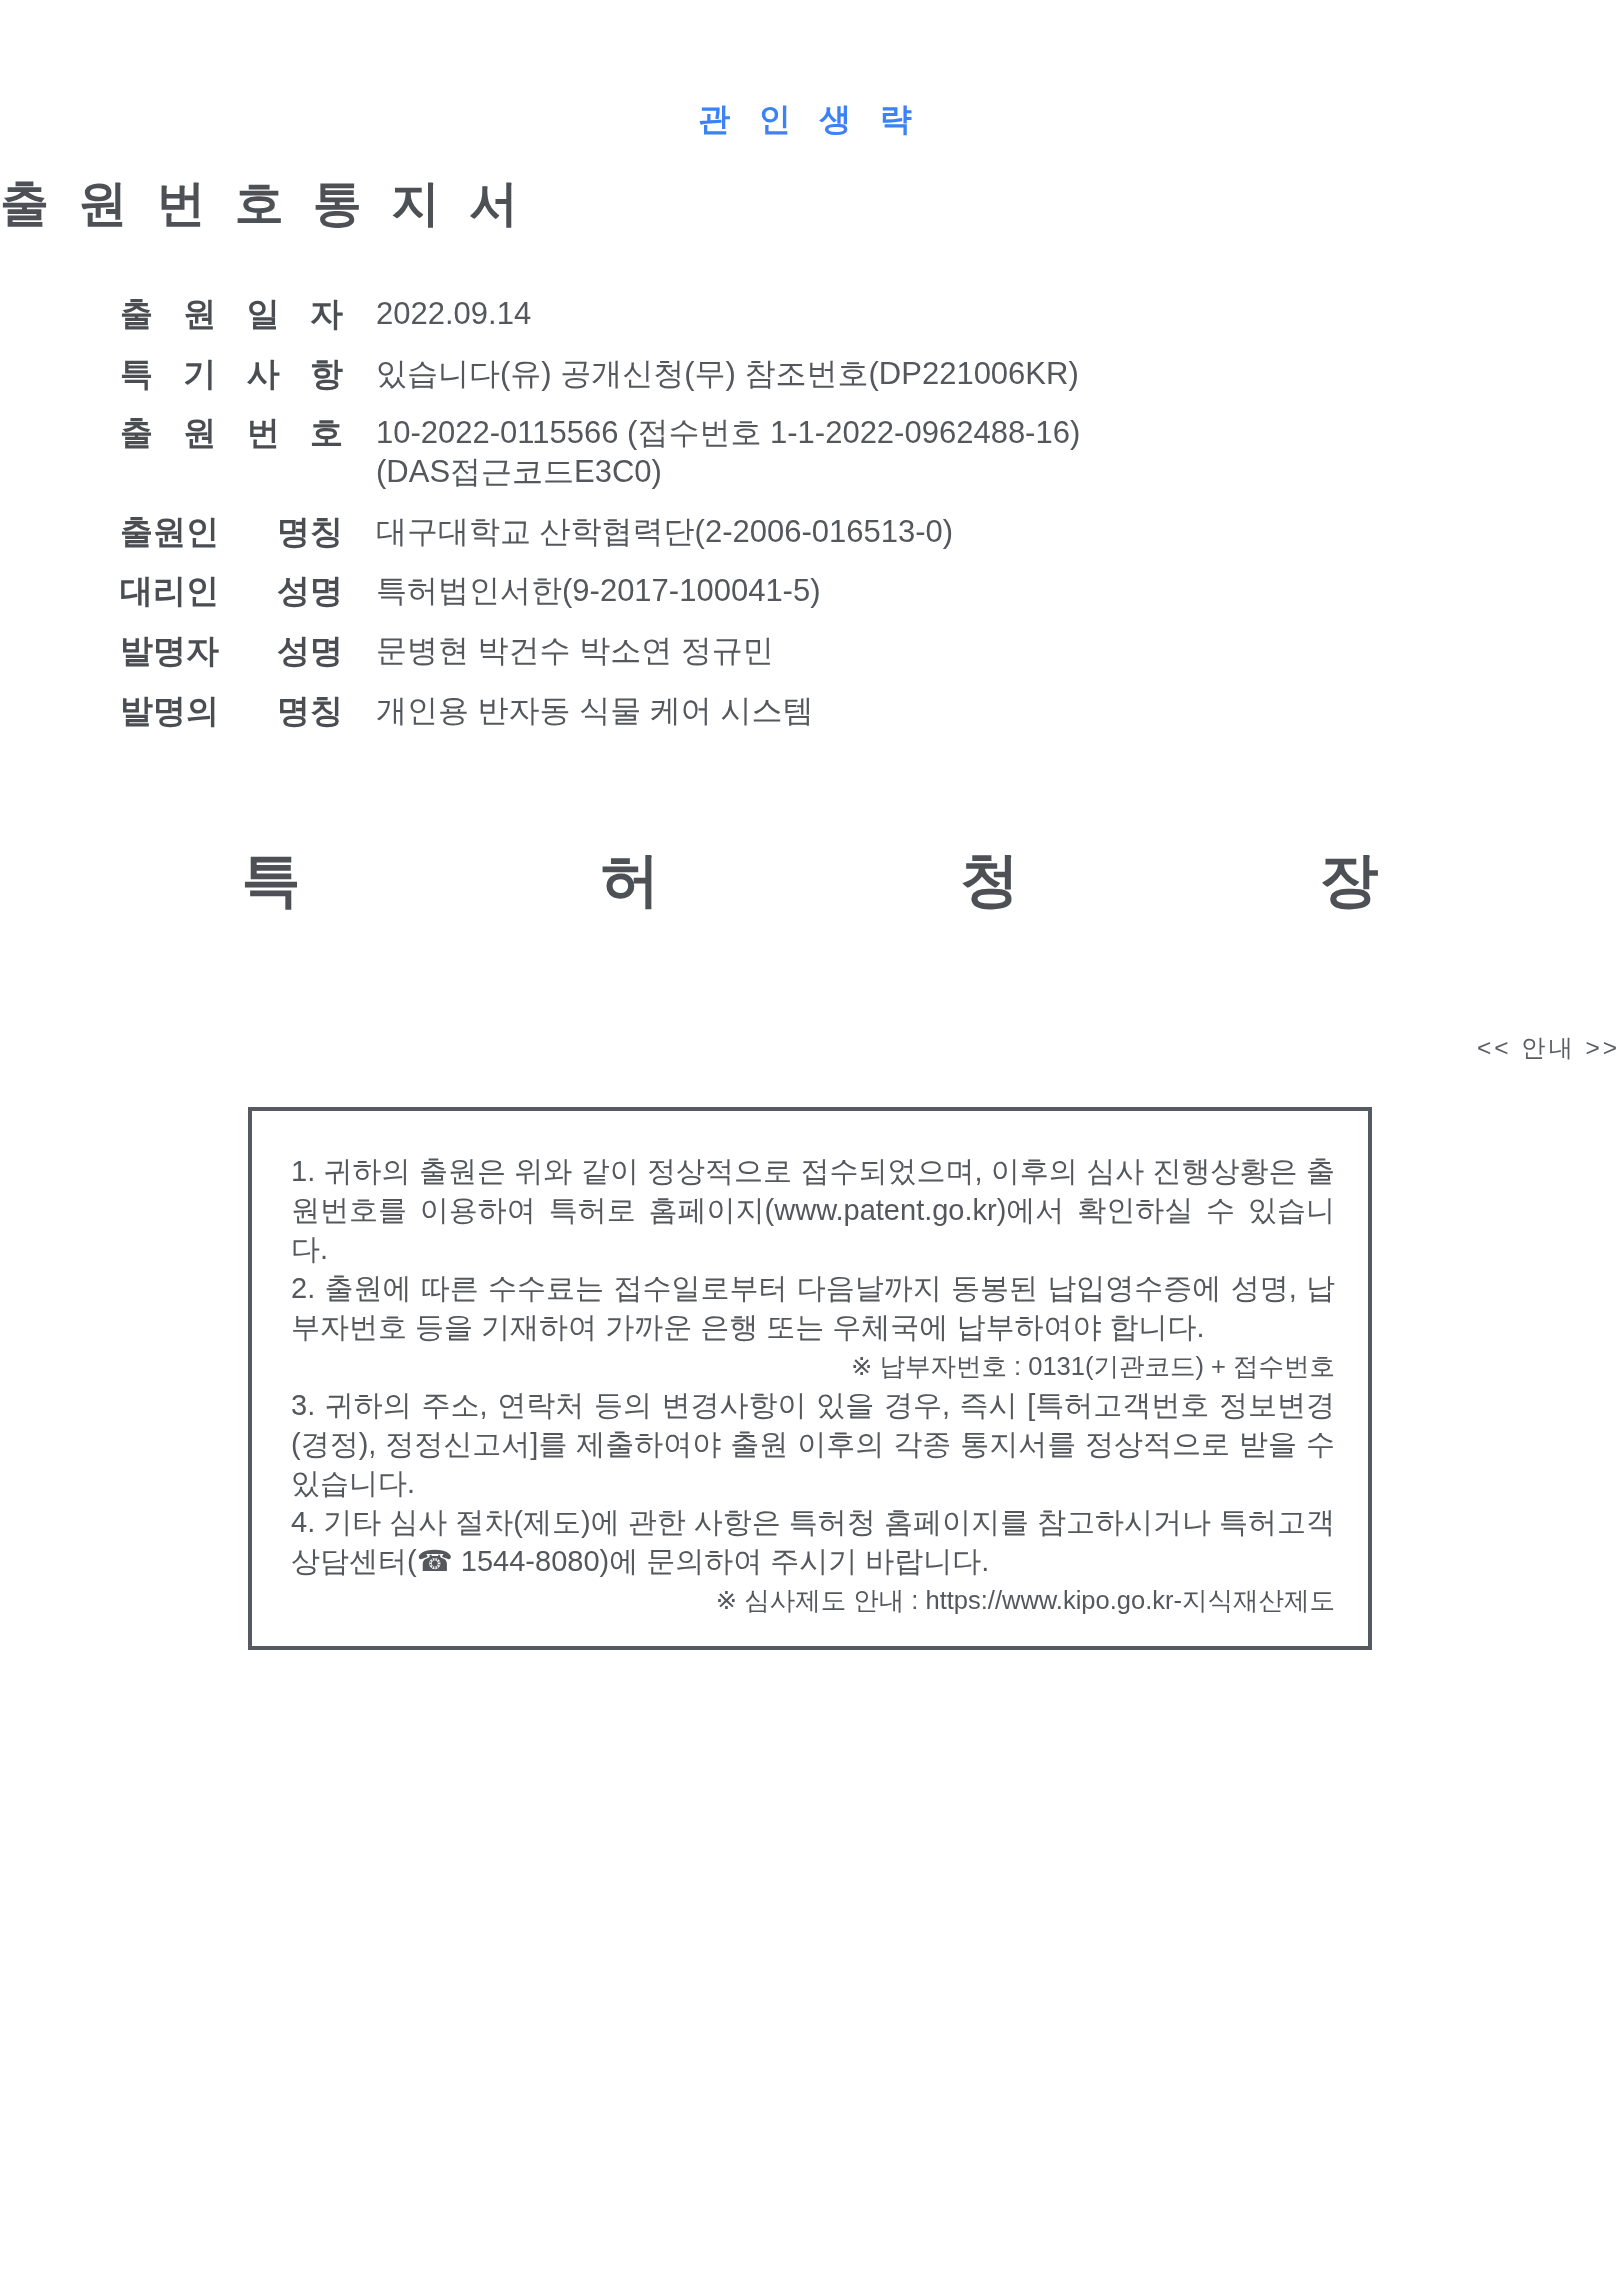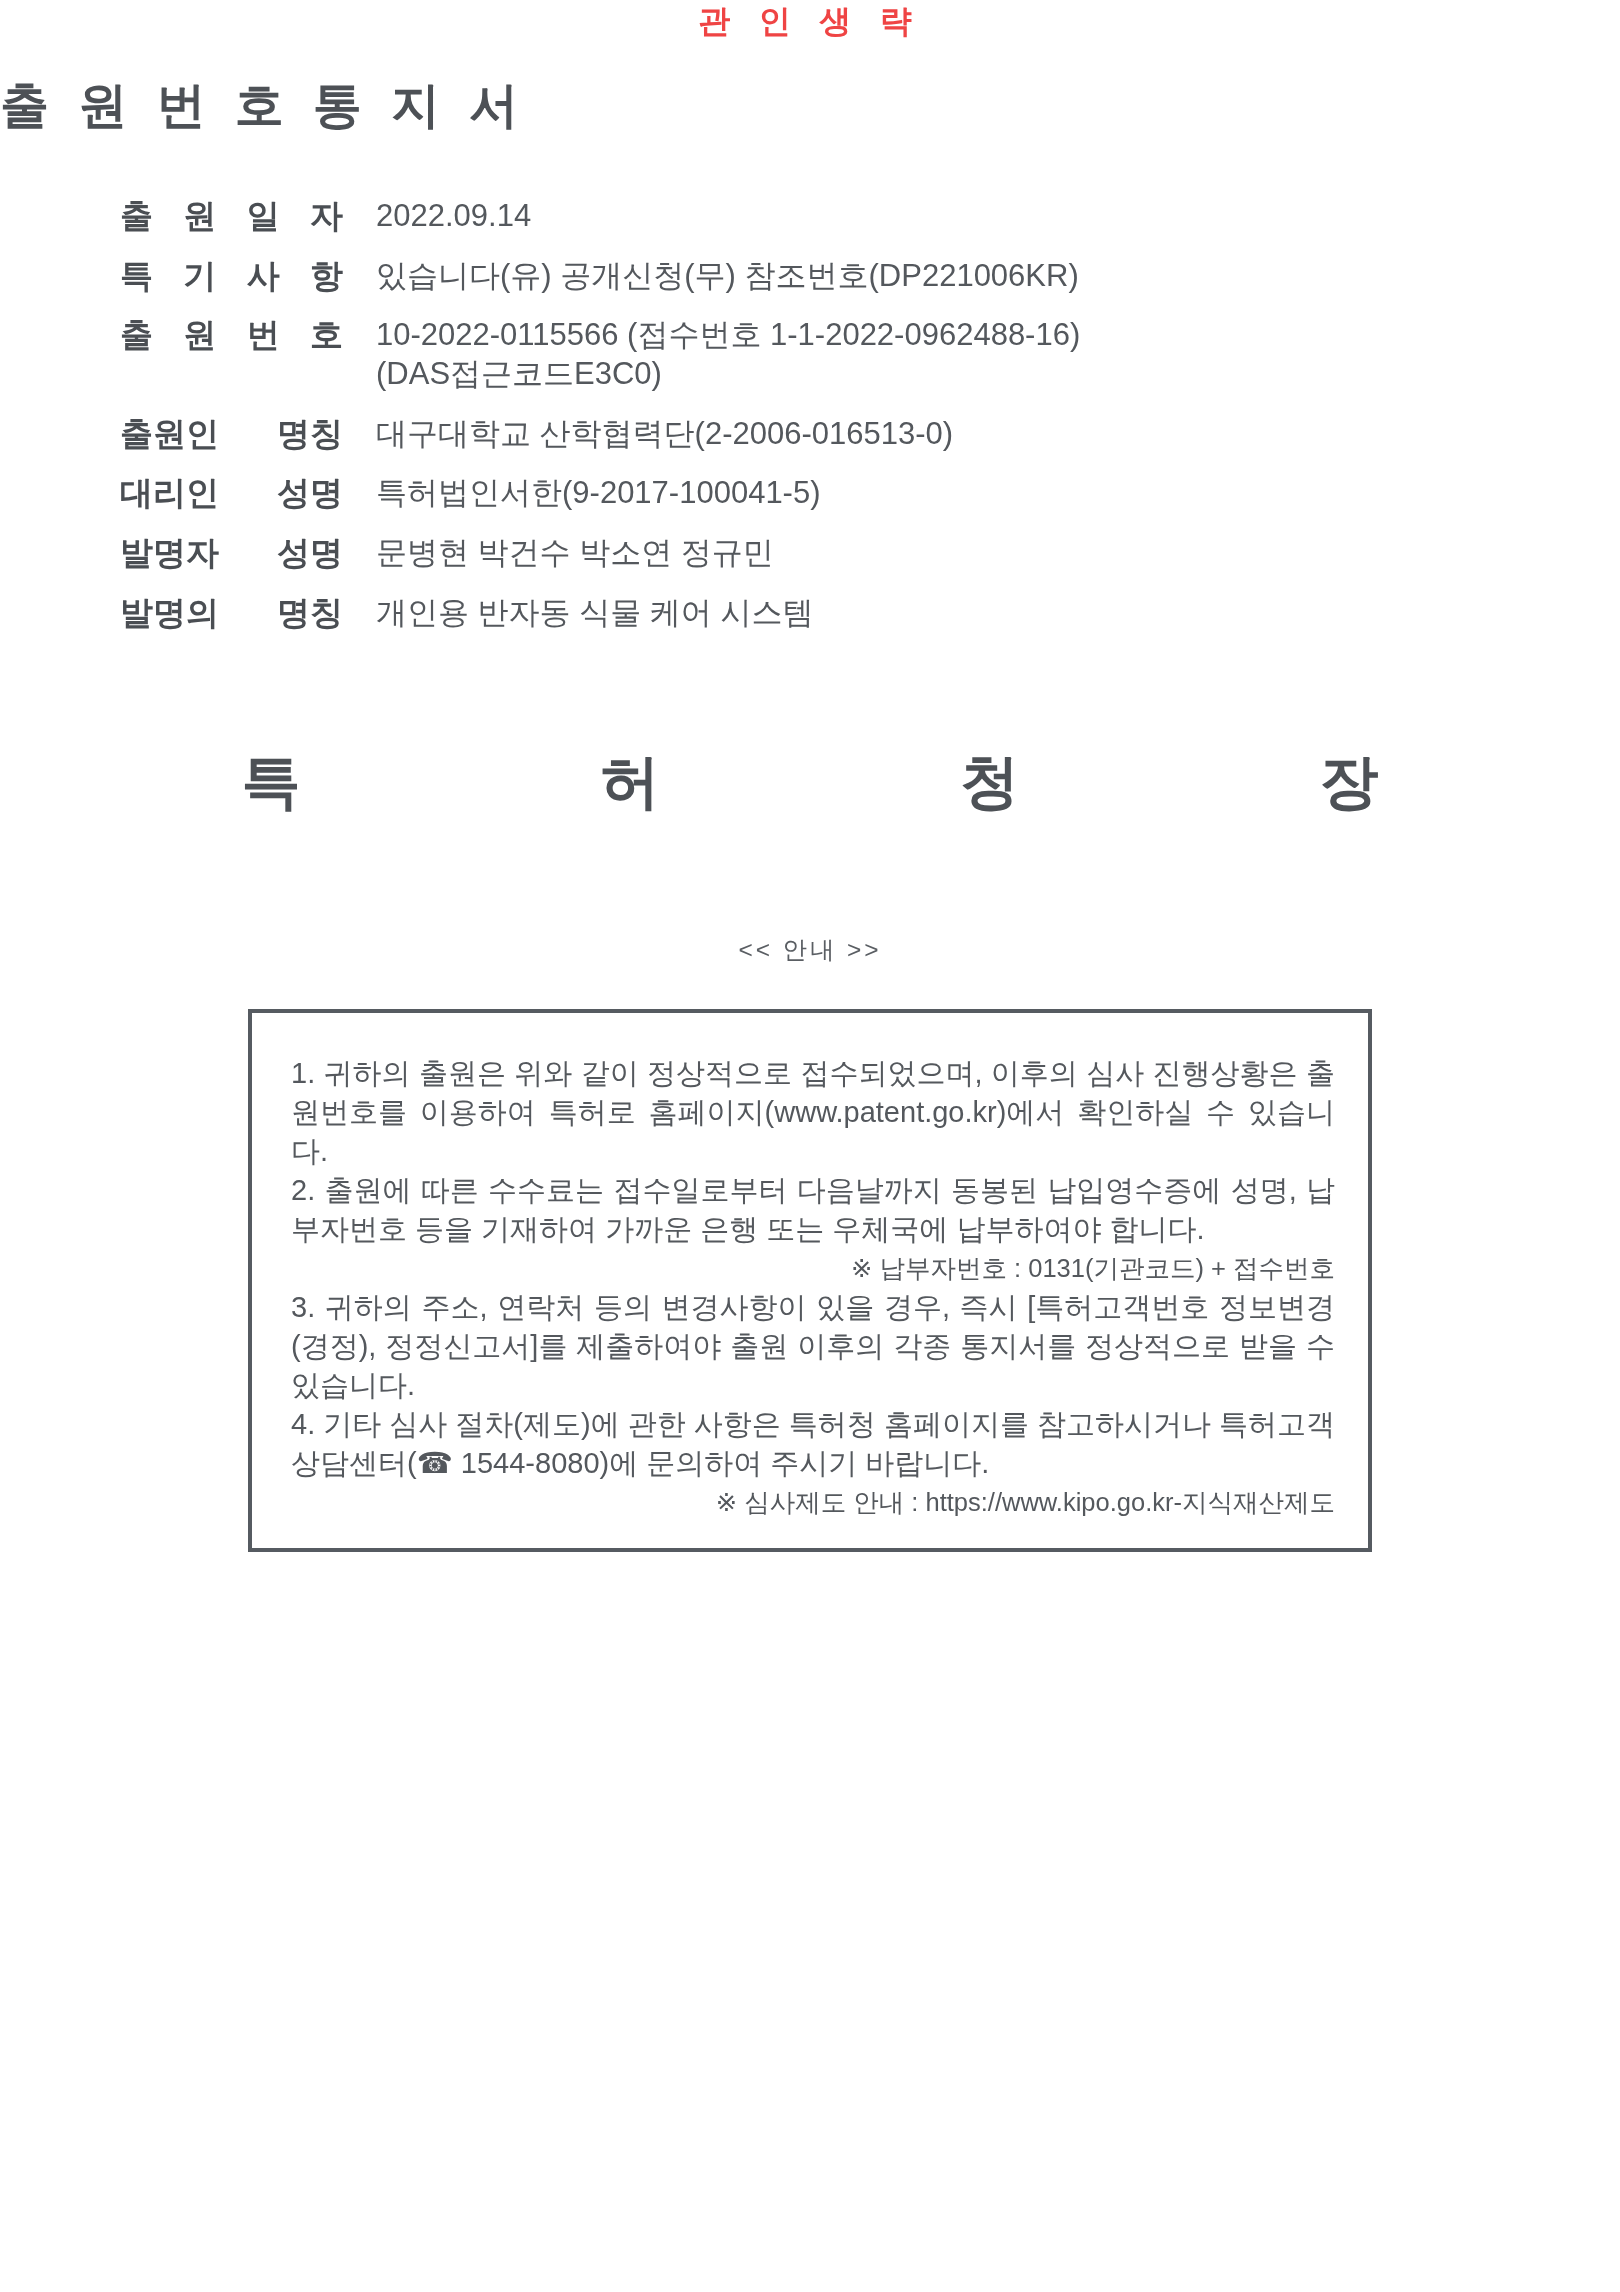--- a/index.html
+++ b/index.html
@@ -7,25 +7,26 @@
   body {
     width: 1620px;
     height: 2293px;
     font-family: "Liberation Sans", "DejaVu Sans", sans-serif;
     color: #4d5156;
     position: relative;
   }
   .page { width: 100%; height: 100%; overflow: hidden; }
 
   .seal-note {
+    padding-top: 98px;
     text-align: center;
     font-size: 32px;
     font-weight: bold;
     letter-spacing: 9.8px;
-    color: #ef4444;
+    color: #3b82f6;
   }
   .doc-title {
     margin-top: 29px;
     font-size: 49px;
     font-weight: bold;
     letter-spacing: 7.8px;
     color: #4d5156;
   }
 
   .fields { margin: 57px 0 0 120px; }
@@ -53,21 +54,21 @@
     font-size: 59px;
     font-weight: bold;
     line-height: 69px;
     text-align: justify;
     text-align-last: justify;
     color: #4d5156;
   }
 
   .guide-heading {
     margin-top: 116px;
-    text-align: center;
+    text-align: right;
     font-size: 24.5px;
     letter-spacing: 2.9px;
     color: #5a5e63;
   }
 
   .notice-box {
     margin: 43px auto 0;
     width: 1124px;
     min-height: 453px;
     border: 4.9px solid #565b61;

